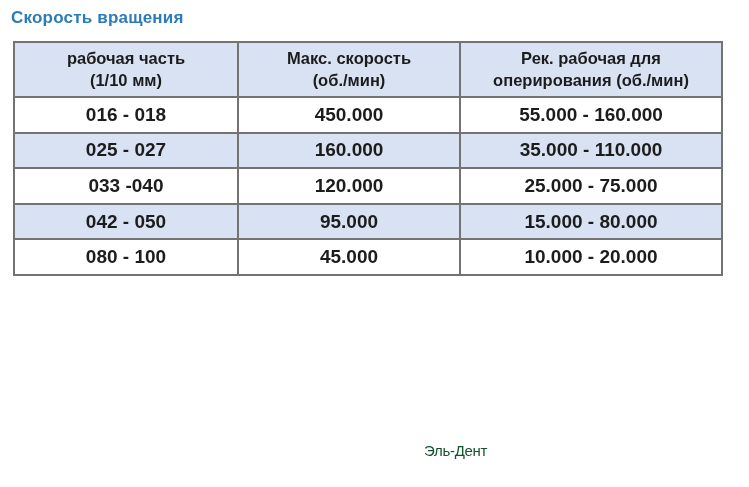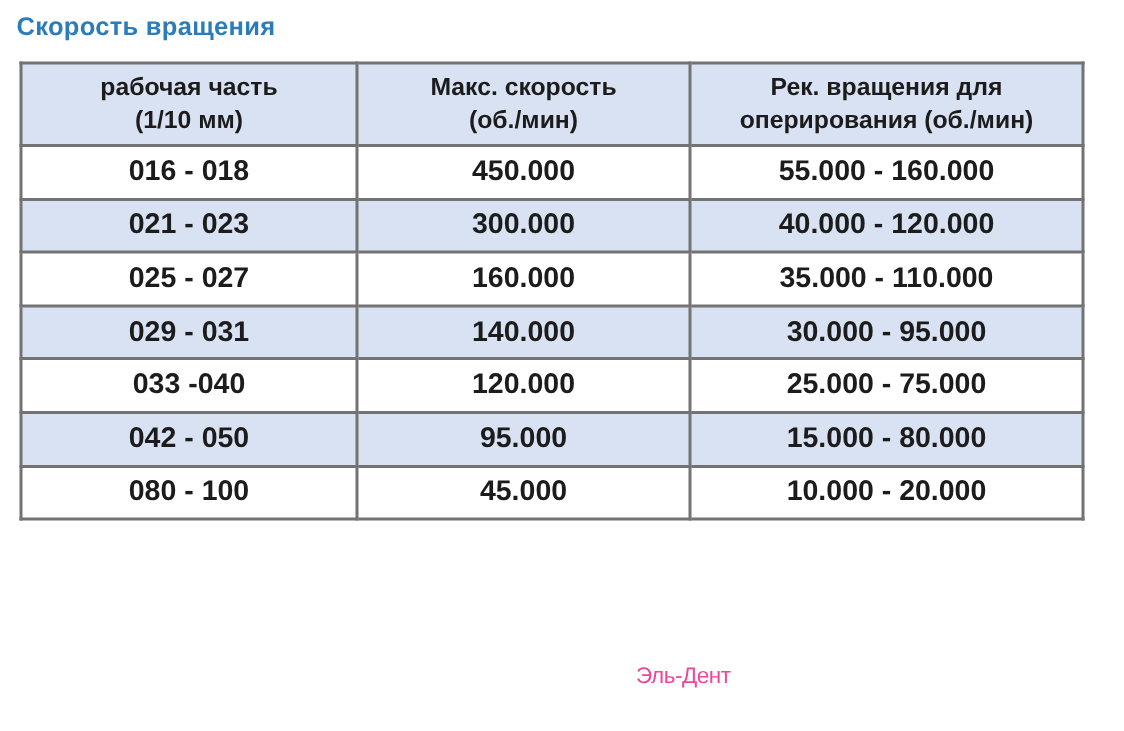--- a/index.html
+++ b/index.html
@@ -55,21 +55,21 @@
   }
   .speed-table tbody tr:nth-child(even) td {
     background: #d9e2f3;
   }
   .watermark {
     position: absolute;
     left: 424px;
     top: 442px;
     font-size: 15px;
     font-weight: 400;
-    color: #ec4899;
+    color: #14532d;
     letter-spacing: -0.3px;
     z-index: 2;
     pointer-events: none;
   }
 </style>
 </head>
 <body>
 
 <div class="page">
   <h1 class="title">Скорость вращения</h1>
@@ -79,44 +79,34 @@
       <col class="c1">
         <col class="c2">
         <col class="c3">
     </colgroup>
     <thead>
       <tr>
         <th>рабочая часть
 (1/10 мм)</th>
         <th>Макс. скорость
 (об./мин)</th>
-        <th>Рек. вращения для
+        <th>Рек. рабочая для
 оперирования (об./мин)</th>
       </tr>
     </thead>
     <tbody>
       <tr>
         <td>016 - 018</td>
         <td>450.000</td>
         <td>55.000 - 160.000</td>
       </tr>
       <tr>
-        <td>021 - 023</td>
-        <td>300.000</td>
-        <td>40.000 - 120.000</td>
-      </tr>
-      <tr>
         <td>025 - 027</td>
         <td>160.000</td>
         <td>35.000 - 110.000</td>
-      </tr>
-      <tr>
-        <td>029 - 031</td>
-        <td>140.000</td>
-        <td>30.000 - 95.000</td>
       </tr>
       <tr>
         <td>033 -040</td>
         <td>120.000</td>
         <td>25.000 - 75.000</td>
       </tr>
       <tr>
         <td>042 - 050</td>
         <td>95.000</td>
         <td>15.000 - 80.000</td>

